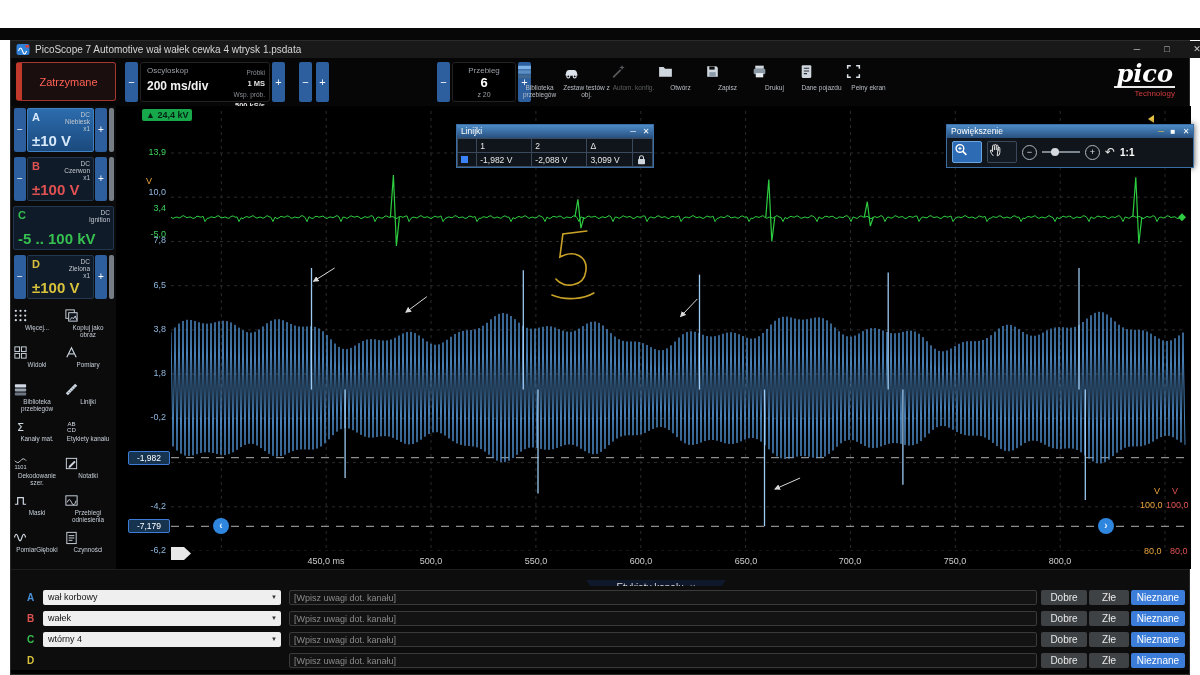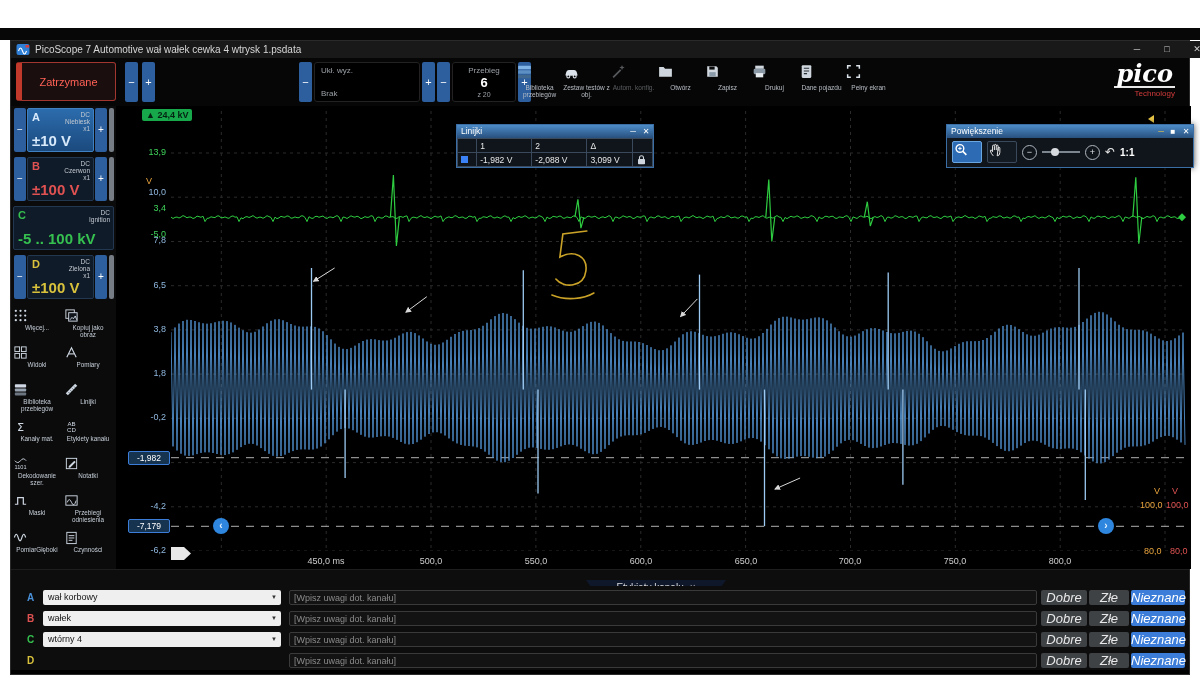--- a/index.html
+++ b/index.html
@@ -84,21 +84,21 @@
   #tabrow{position:absolute;left:0;top:528px;width:100%;height:17px;background:#0d0d0d;border-top:1px solid #1e1e1e;}
   #label-tab{position:absolute;left:575px;top:10px;width:140px;height:16px;background:#0f172a;clip-path:polygon(0 0,100% 0,calc(100% - 11px) 100%,11px 100%);color:#dcdcdc;font-size:10px;text-align:center;line-height:15px;}
   #label-tab .x{color:#aaa;margin-left:6px;}
   #labels{position:absolute;left:0;top:545px;width:100%;height:84px;background:#0d0d0d;}
   .lab-row{position:absolute;left:0;width:100%;height:18px;}
   .lab-ch{position:absolute;left:16px;top:3px;font-size:10px;font-weight:bold;}
   .lab-sel{position:absolute;left:32px;top:1px;width:238px;height:15px;background:#efefef;border-radius:2px;color:#141414;font-size:9px;line-height:15px;padding-left:5px;box-sizing:border-box;}
   .lab-sel .car{float:right;margin-right:4px;font-size:6px;color:#333;line-height:15px;}
   .lab-inp{position:absolute;left:278px;top:1px;width:748px;height:15px;background:#131313;border:1px solid #3a3a3a;border-radius:2px;color:#bdbdbd;font-size:9px;box-sizing:border-box;padding:0 4px;font-family:"Liberation Sans","DejaVu Sans",sans-serif;}
   .lab-inp::placeholder{color:#8a8a8a;}
-  .lab-btn{position:absolute;top:1px;height:15px;background:#3e4245;color:#e8e8e8;font-size:13px;text-align:center;line-height:15px;border-radius:2px;font-style:italic;}
+  .lab-btn{position:absolute;top:1px;height:15px;background:#3e4245;color:#e8e8e8;font-size:10px;text-align:center;line-height:15px;border-radius:2px;}
   .lab-btn.active{background:#3b7dd8;color:#fff;}
   #bottombar{position:absolute;left:0;top:629px;width:100%;height:4px;background:#000;}
   svg{display:block;}
 </style>
 </head>
 <body>
 
 <div id="top-strip"></div>
 
 <div id="app">
@@ -115,29 +115,35 @@
     <span class="winbtn" style="right:62px;">─</span>
     <span class="winbtn" style="right:32px;">□</span>
     <span class="winbtn" style="right:2px;">✕</span>
   </div>
 
   <div id="toolbar">
     <div id="stop-btn">Zatrzymane</div>
 
     <div class="tb-group" style="left:112px;">
       <div class="pm-btn">−</div>
+      <div class="tb-panel" id="osc-panel">
+        <span class="tb-label">Oscyloskop</span>
+        <span class="tb-value">200 ms/div</span>
+        <span id="osc-side">
+          <span class="k">Próbki</span><br>
+          <span class="v">1 MS</span><br>
+          <span class="k">Wsp. prób.</span><br>
+          <span class="v">500 kS/s</span>
+        </span>
+      </div>
       <div class="pm-btn">+</div>
     </div>
 
     <div class="tb-group" style="left:286px;">
       <div class="pm-btn">−</div>
-      <div class="tb-panel" id="trig-panel">
-        <span class="tb-label">Ukł. wyz.</span>
-        <span class="tb-value">Brak</span>
-      </div>
       <div class="pm-btn">+</div>
     </div>
 
     <div class="tb-group" style="left:424px;">
       <div class="pm-btn">−</div>
       <div class="tb-panel" id="wave-panel">
         <span class="tb-label">Przebieg</span>
         <span id="wave-big">6</span>
         <span id="wave-of">z 20</span>
       </div>

